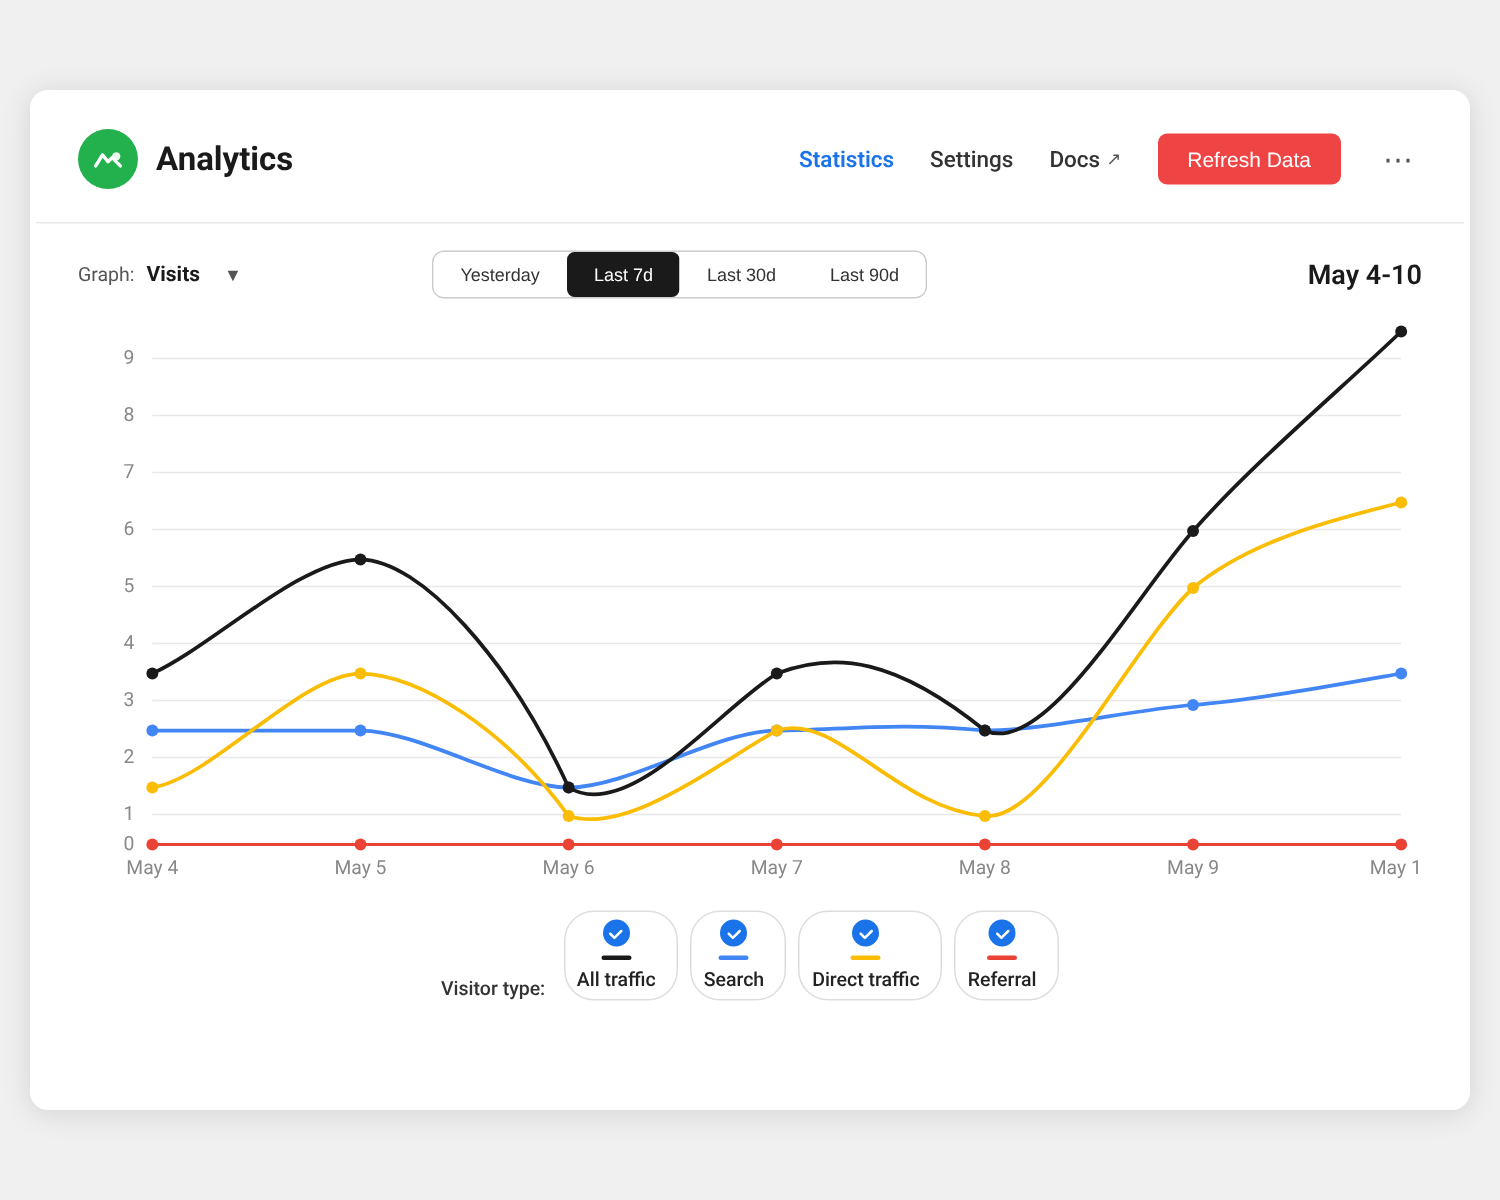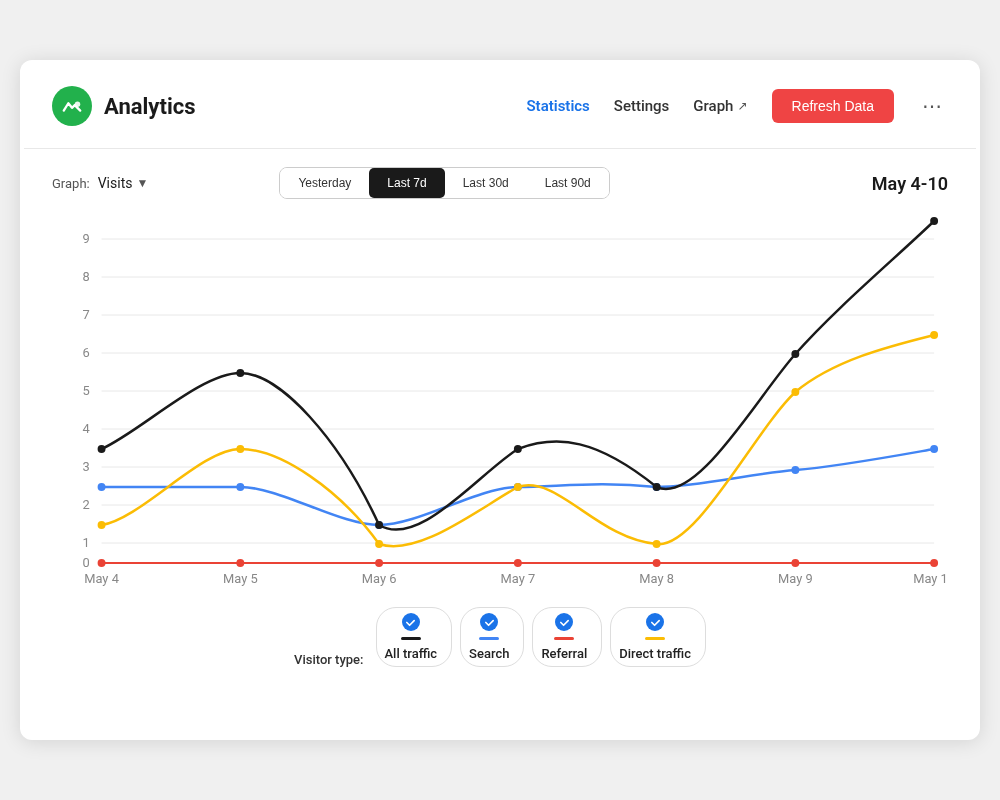--- a/index.html
+++ b/index.html
@@ -103,23 +103,23 @@
       padding: 18px 28px 10px;
     }
     .graph-label {
       font-size: 13px;
       color: #555;
       margin-right: 8px;
     }
     .graph-select {
       display: flex;
       align-items: center;
-      gap: 4px;
+      gap: 16px;
       font-size: 14px;
-      font-weight: 400;
+      font-weight: 700;
       color: #1a1a1a;
       cursor: pointer;
     }
     .graph-select .chevron {
       font-size: 12px;
       color: #555;
     }
     .period-group {
       display: flex;
       align-items: center;
@@ -219,21 +219,21 @@
           <path d="M3 17l5-8 4 5 3-3 6 6" stroke="#fff" stroke-width="2.5" stroke-linecap="round" stroke-linejoin="round"></path>
           <circle cx="18" cy="10" r="3" fill="#fff" opacity="0.9"></circle>
         </svg>
       </div>
       <span class="app-title">Analytics</span>
     </div>
     <nav class="header-nav">
       <a class="nav-link active">Statistics</a>
       <a class="nav-link">Settings</a>
       <a class="nav-link nav-link-docs">
-        <span>Graph</span>
+        <span>Docs</span>
         <span class="ext-icon">↗</span>
       </a>
       <button class="btn-refresh">Refresh Data</button>
       <button class="btn-more">⋯</button>
     </nav>
   </div>
 
   <div class="toolbar">
     <span class="graph-label">Graph:</span>
     <div class="graph-select">
@@ -345,27 +345,27 @@
       <span class="legend-line" style="background:#4285f4;"></span>
       <span>Search</span>
     </div>
 
     <div class="legend-item">
       <div class="legend-check">
         <svg viewBox="0 0 12 12" fill="none">
           <path d="M2 6l3 3 5-5" stroke="#fff" stroke-width="1.8" stroke-linecap="round" stroke-linejoin="round"></path>
         </svg>
       </div>
-      <span class="legend-line" style="background:#ea4335;"></span>
-      <span>Referral</span>
+      <span class="legend-line" style="background:#fbbc04;"></span>
+      <span>Direct traffic</span>
     </div>
 
     <div class="legend-item">
       <div class="legend-check">
         <svg viewBox="0 0 12 12" fill="none">
           <path d="M2 6l3 3 5-5" stroke="#fff" stroke-width="1.8" stroke-linecap="round" stroke-linejoin="round"></path>
         </svg>
       </div>
-      <span class="legend-line" style="background:#fbbc04;"></span>
-      <span>Direct traffic</span>
+      <span class="legend-line" style="background:#ea4335;"></span>
+      <span>Referral</span>
     </div>
   </div>
 </div>
 
 </body></html>

